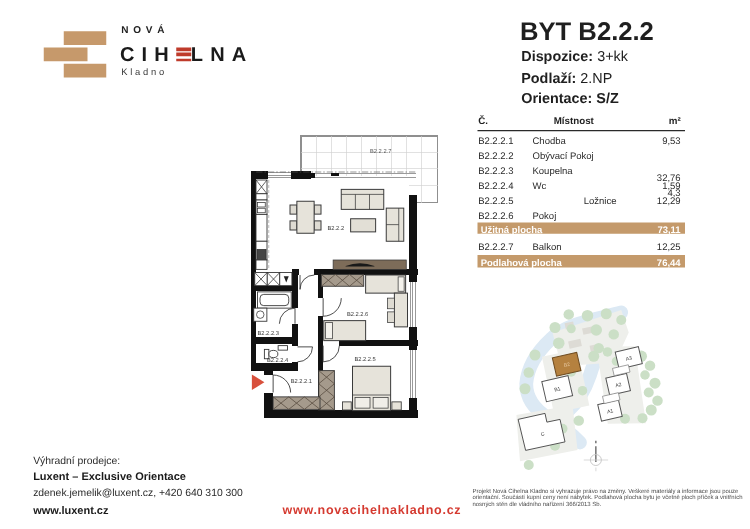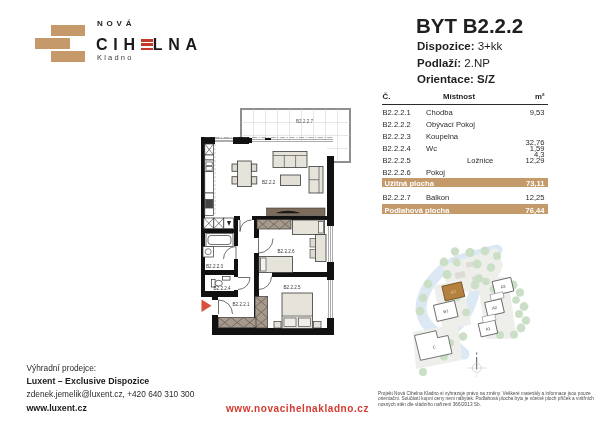--- a/index.html
+++ b/index.html
@@ -54,21 +54,21 @@
   <div class="abs" style="left:1px;top:102.5px;font-size:7.6px;color:#2a2a2a;">B2.2.2.7</div>
   <div class="abs" style="left:44.5px;top:102.5px;font-size:7.6px;color:#2a2a2a;">Balkon</div>
   <div class="abs" style="right:3px;top:102.5px;font-size:7.6px;color:#2a2a2a;">12,25</div>
 
   <div class="abs" style="left:0;top:114px;width:166px;height:9.5px;background:#c49a6b;"></div>
   <div class="abs b" style="left:3px;top:115.5px;font-size:7.6px;color:#fff;">Podlahová plocha</div>
   <div class="abs b" style="right:3px;top:115.5px;font-size:7.6px;color:#fff;">76,44</div>
 </div>
 
 <div class="abs" style="left:26.5px;top:362.5px;font-size:8.3px;color:#2a2a2a;">Výhradní prodejce:</div>
-<div class="abs b" style="left:26.5px;top:375.5px;font-size:8.8px;color:#1a1a1a;">Luxent – Exclusive Dispozice</div>
+<div class="abs b" style="left:26.5px;top:375.5px;font-size:8.8px;color:#1a1a1a;">Luxent – Exclusive Orientace</div>
 <div class="abs" style="left:26.5px;top:389px;font-size:8.3px;color:#2a2a2a;">zdenek.jemelik@luxent.cz, +420 640 310 300</div>
 <div class="abs b" style="left:26.5px;top:402.5px;font-size:8.8px;color:#1a1a1a;">www.luxent.cz</div>
 <div class="abs b" style="left:226px;top:402.5px;font-size:10px;letter-spacing:0.58px;color:#d53a30;">www.novacihelnakladno.cz</div>
 
 <div class="abs" style="left:378px;top:391px;width:230px;font-size:4.75px;line-height:5.3px;color:#4a4a4a;white-space:nowrap;">Projekt Nová Cihelna Kladno si vyhrazuje právo na změny. Veškeré materiály a informace jsou pouze<br>orientační. Součástí kupní ceny není nábytek. Podlahová plocha bytu je včetně ploch příček a vnitřních<br>nosných stěn dle vládního nařízení 366/2013 Sb.</div>
 
 <svg class="abs" style="left:195px;top:100px;" width="165" height="245" viewBox="195 100 165 245">
 <g shape-rendering="crispEdges">
 
 <rect x="241" y="109" width="109" height="53" fill="#fff" stroke="#8f8f8f" stroke-width="1.4"></rect>

